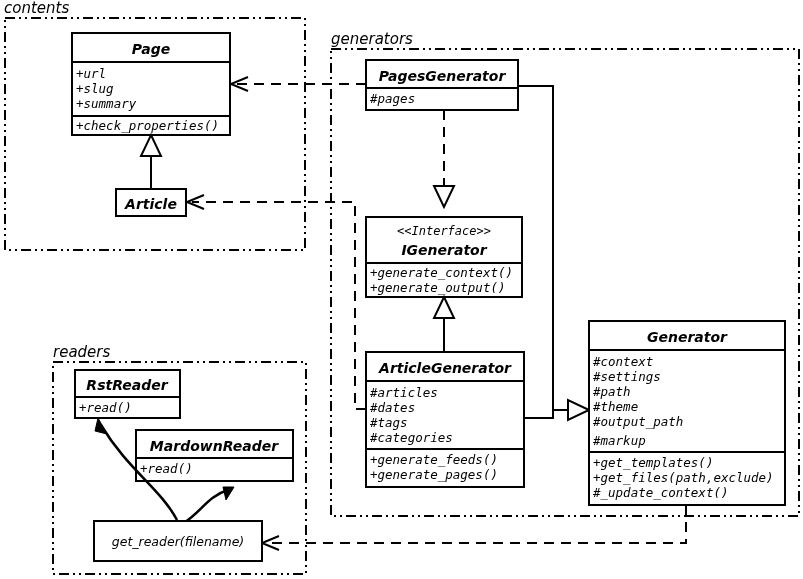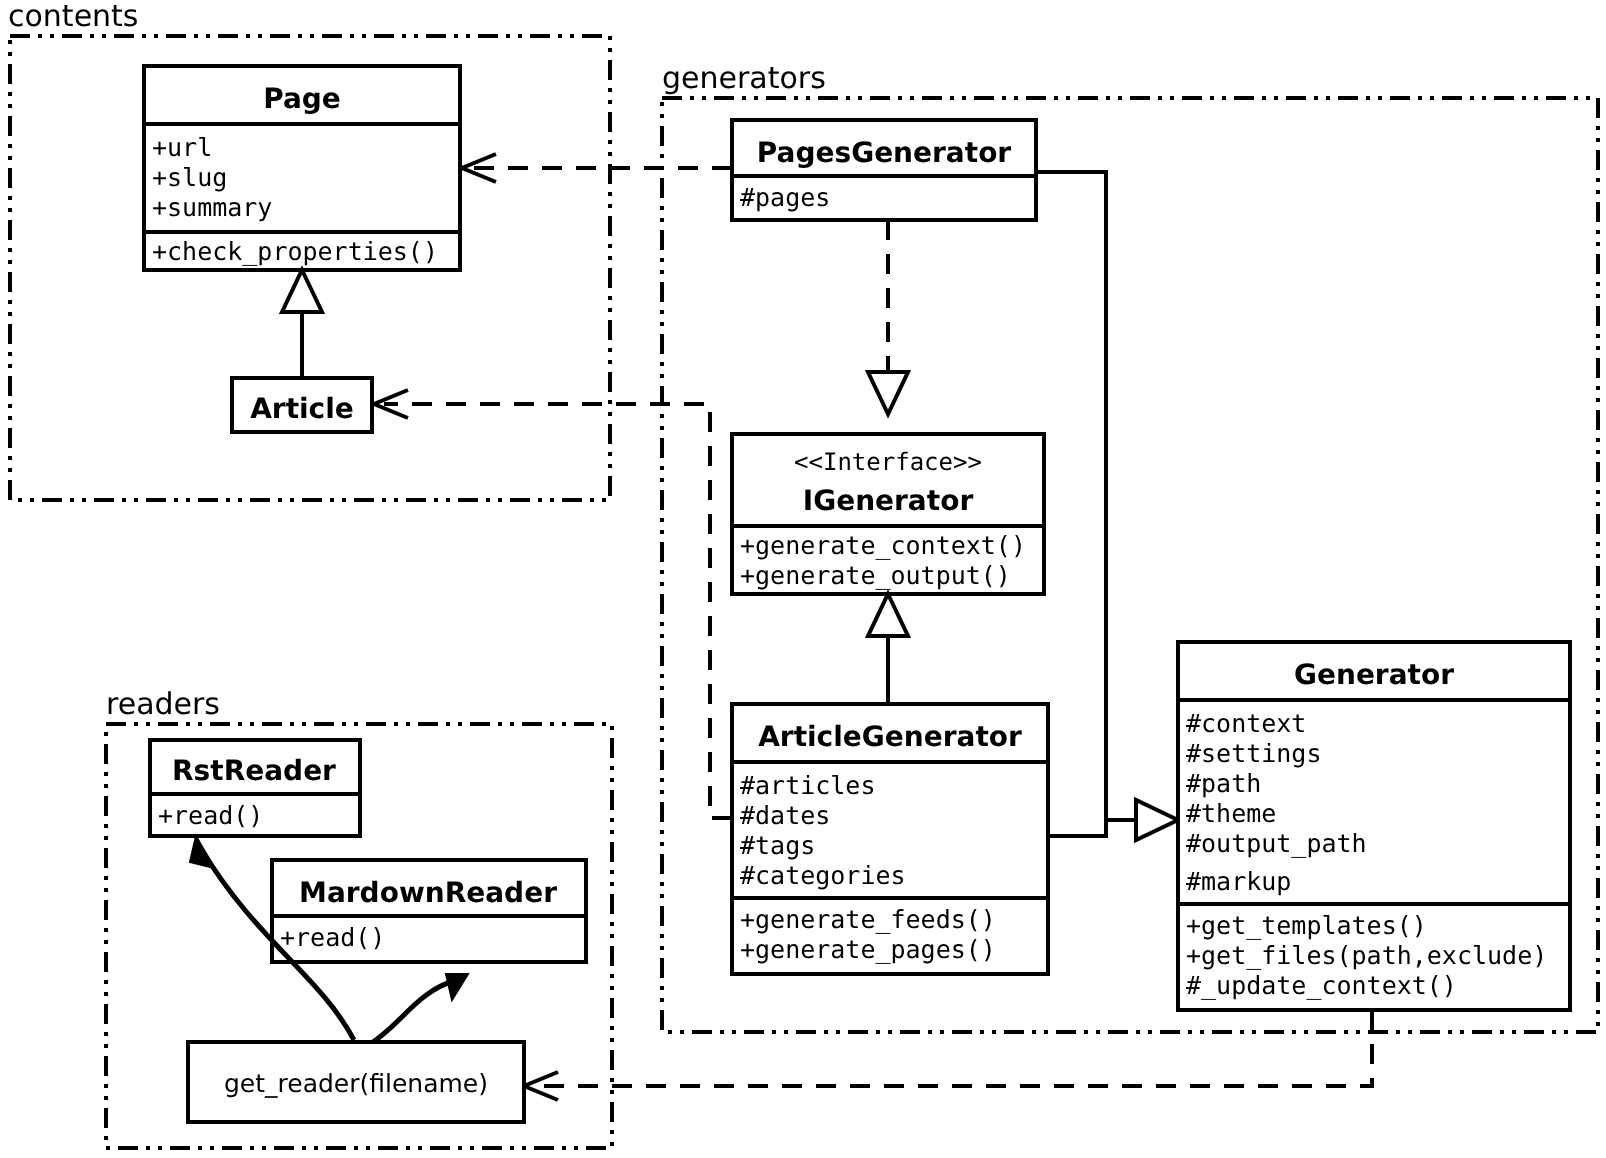--- a/index.html
+++ b/index.html
@@ -10,20 +10,21 @@
   body {
     width: 803px;
     height: 579px;
     font-family: "DejaVu Sans", sans-serif;
     overflow: hidden;
   }
   #diagram-root {
     position: relative;
     width: 803px;
     height: 426px;
+    font-style: italic;
   }
   svg.uml {
     position: absolute;
     top: 0;
     left: 0;
     width: 803px;
     height: 579px;
   }
   .pkg-label {
     font-family: "DejaVu Sans", sans-serif;

